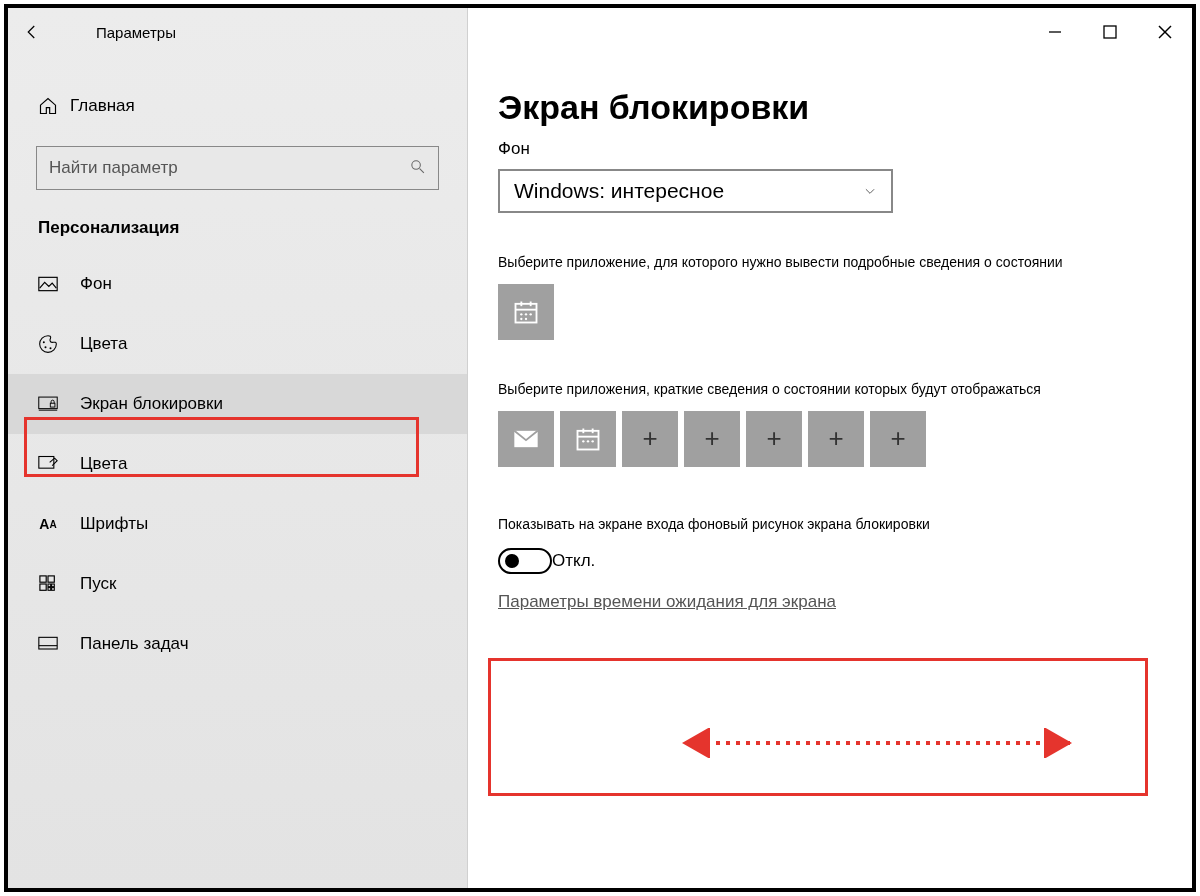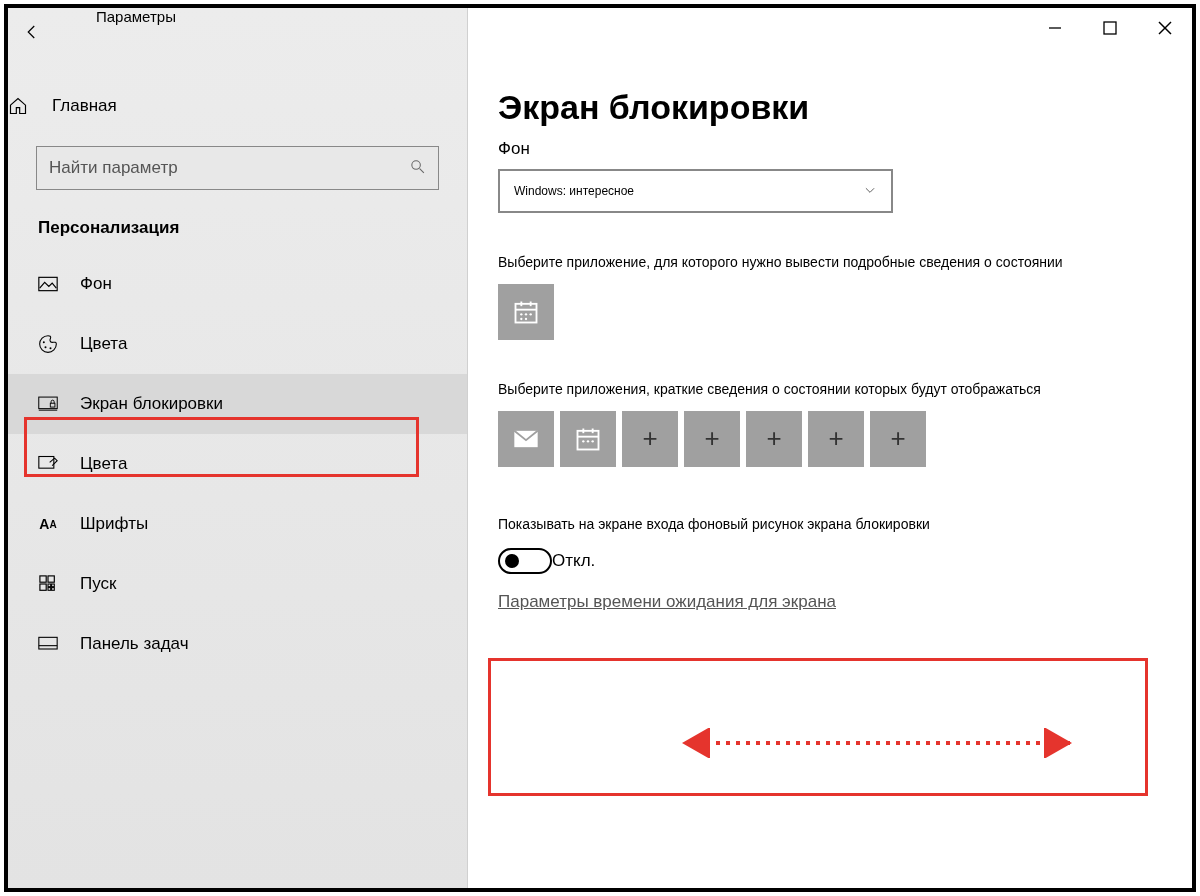--- a/index.html
+++ b/index.html
@@ -17,21 +17,21 @@
     height: 888px;
     margin: 4px;
     display: flex;
     position: relative;
   }
   .titlebar {
     position: absolute;
     top: 0; left: 0; right: 0;
     height: 48px;
     display: flex;
-    align-items: flex-start;
+    align-items: center;
     z-index: 2;
   }
   .back-btn {
     width: 48px; height: 48px;
     display: flex; align-items: center; justify-content: center;
     font-size: 18px;
   }
   .title-text {
     font-size: 15px;
     padding-left: 40px;
@@ -50,22 +50,23 @@
   .sidebar {
     width: 460px;
     background: #e5e5e5;
     background: linear-gradient(to bottom, #ececec, #e3e3e3);
     padding-top: 70px;
     border-right: 1px solid #d0d0d0;
     height: 100%;
   }
   .home-row {
     display: flex; align-items: center;
+    padding-left: 30px;
     height: 56px;
-    gap: 24px;
+    gap: 12px;
     font-size: 17px;
   }
   .searchbox {
     margin: 12px 28px 8px 28px;
     height: 44px;
     border: 1.5px solid #888;
     background: #e8e8e8;
     display: flex; align-items: center;
     padding: 16px 12px;
     color: #555;
@@ -115,21 +116,21 @@
   .section-label {
     font-size: 17px;
     margin-top: 10px;
     margin-bottom: 10px;
   }
   .dropdown {
     width: 395px; height: 44px;
     border: 2px solid #888;
     display: flex; align-items: center;
     padding: 0 14px;
-    font-size: 12px;
+    font-size: 21px;
     background: #fff;
   }
   .dropdown .chev { margin-left: auto; }
   .desc {
     font-size: 14px;
     margin-top: 40px;
     margin-bottom: 12px;
     line-height: 1.35;
     max-width: 600px;
   }

